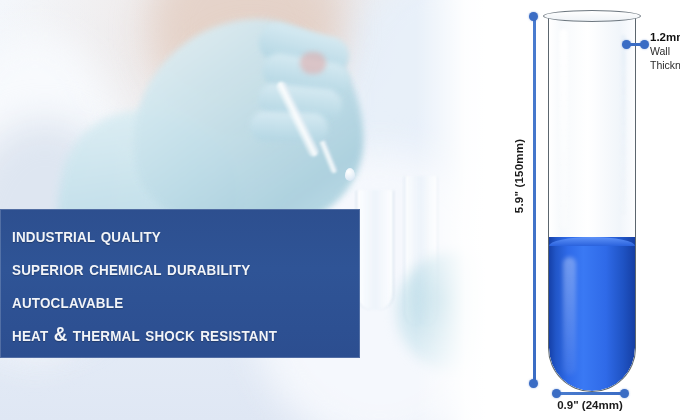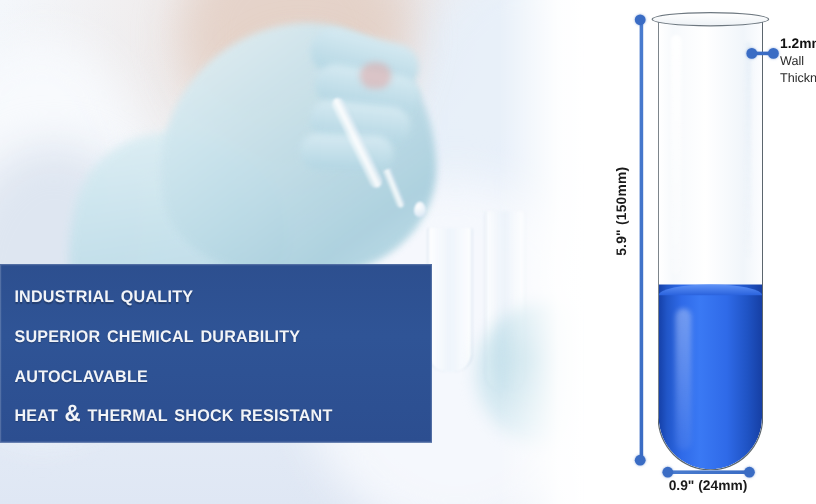--- a/index.html
+++ b/index.html
@@ -94,21 +94,20 @@
     position:absolute; right:0; top:0; width:70px; height:420px;
     background:linear-gradient(90deg, rgba(255,255,255,0) 0%, rgba(255,255,255,.92) 70%, #fff 100%);
   }
 
   
   .banner {
     position:absolute; left:0; top:209px; width:360px; height:149px;
     background:linear-gradient(180deg,#2d4f8f 0%, #2f5496 40%, #2c4e90 100%);
     box-shadow:0 0 0 1px rgba(255,255,255,.18) inset;
     padding:10px 0 0 12px;
-    margin-top:11px;
   }
   .banner-line {
     color:#f2f4f8;
     font-family:"Liberation Sans", sans-serif;
     font-weight:bold;
     font-size:19.5px;
     letter-spacing:.2px;
     line-height:33px;
     white-space:nowrap;
     font-variant:small-caps;

